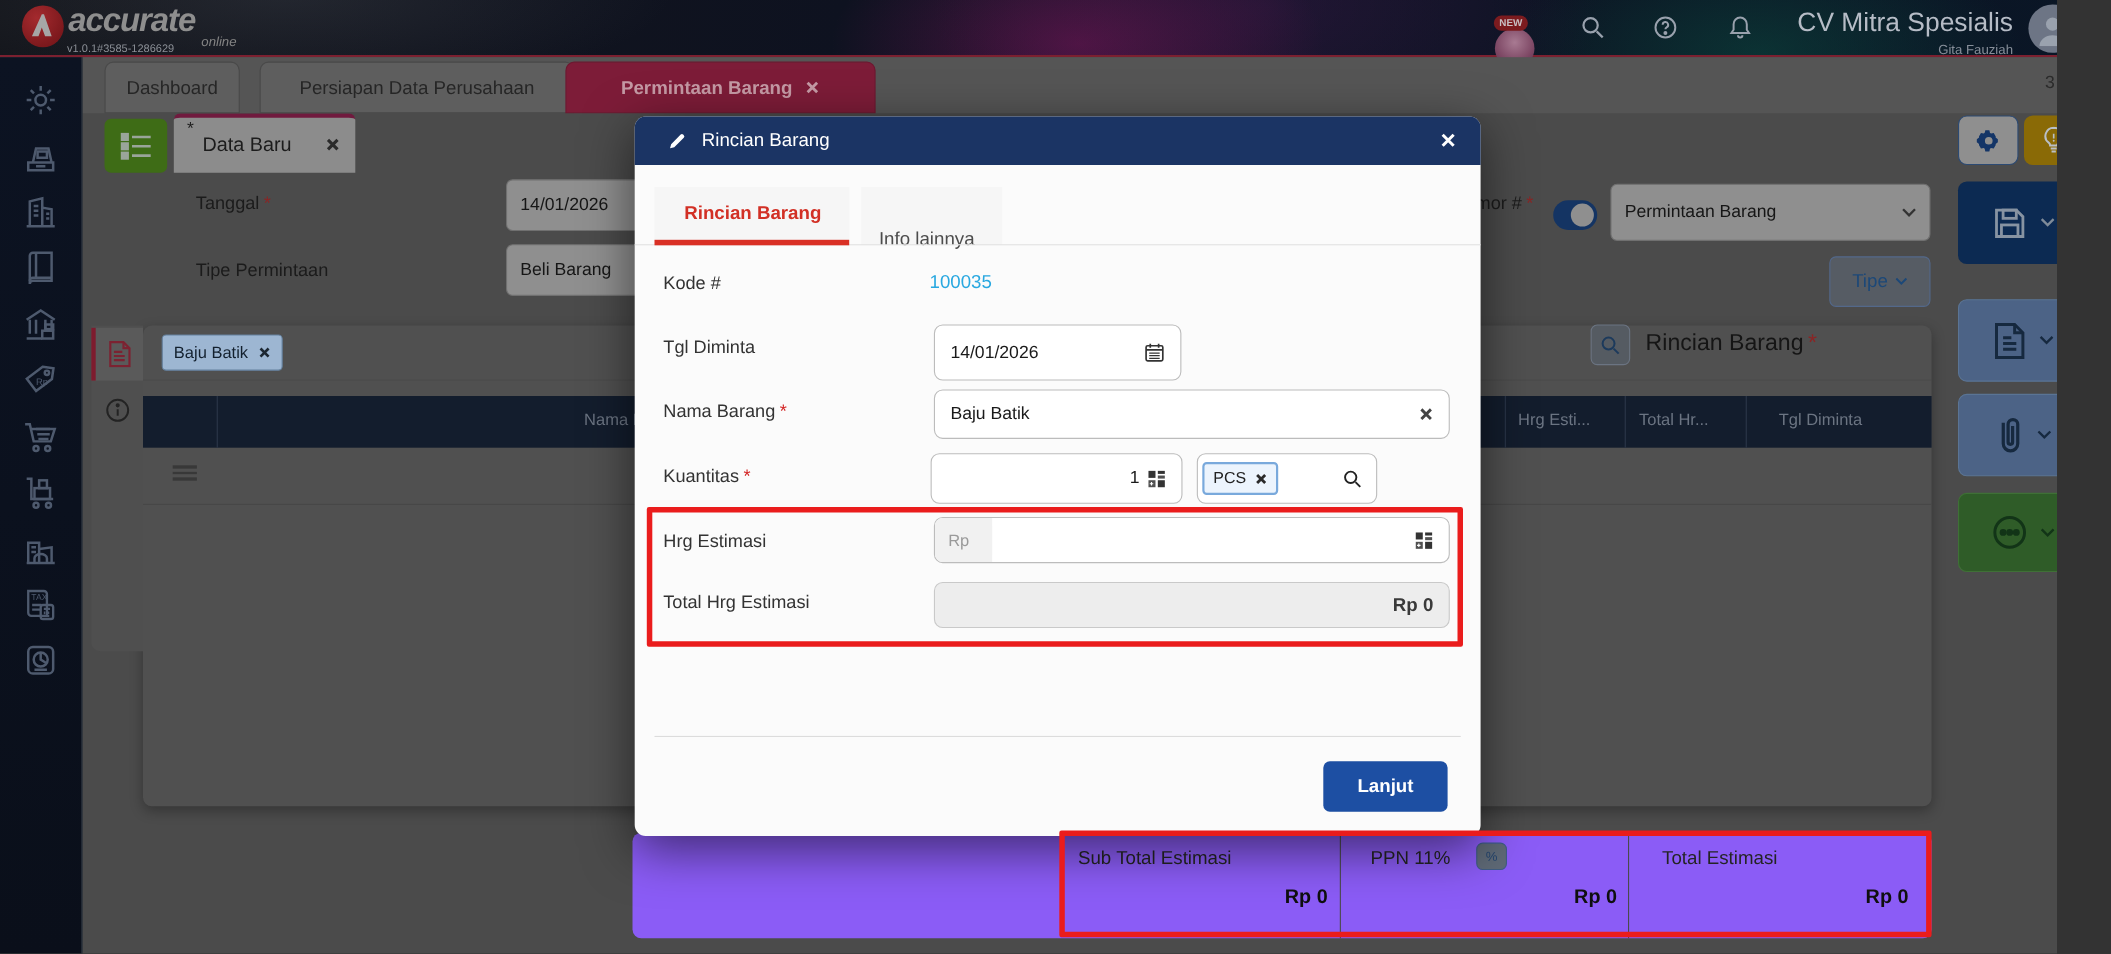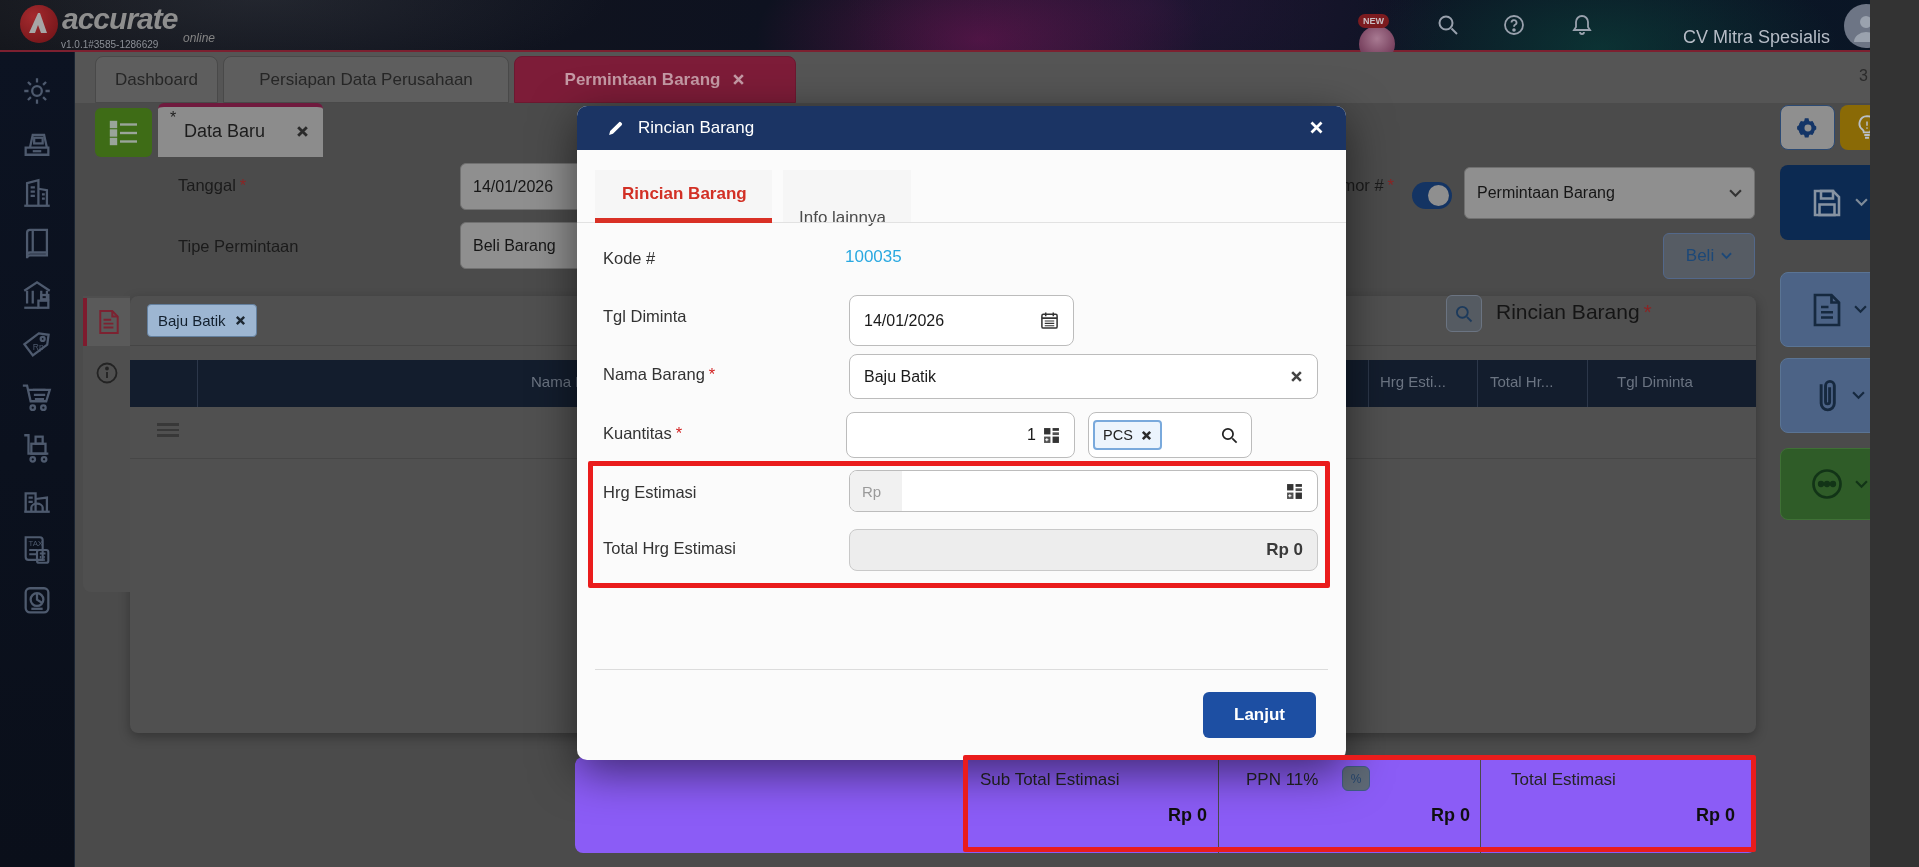--- a/index.html
+++ b/index.html
@@ -23,21 +23,21 @@
     color:#8e8e8e;letter-spacing:-1px;}
   .brand-sub{left:183px;top:31px;font-size:12px;font-style:italic;color:#848484;}
   .brand-version{left:61px;top:39px;font-size:10px;color:#8b8f96;}
   .top-ico{top:13px;width:24px;height:24px;color:#99a1ad;}
   .new-wrap{left:1356px;top:14px;width:42px;height:50px;}
   .new-avatar{position:absolute;left:3px;top:12px;width:36px;height:36px;border-radius:50%;
     background:radial-gradient(circle at 50% 35%,#a87a92,#7c4663 60%,#54304a);}
   .new-badge{position:absolute;left:2px;top:0px;background:#7c1b1f;color:#c9c0c4;
     font-size:9px;font-weight:bold;padding:2px 5px;border-radius:7px;}
   .company{right:89px;top:7px;text-align:right;}
-  .company .c1{font-size:18px;color:#b6bcc6;margin-top:20px;}
+  .company .c1{font-size:24px;color:#b6bcc6;}
   .company .c2{font-size:12px;color:#878f9a;margin-top:3px;}
   .user-avatar{left:1844px;top:4px;width:44px;height:44px;border-radius:50%;background:#6d7585;
     overflow:hidden;}
   .user-avatar svg{margin:8px auto 0;}
   .user-chev{left:1895px;top:22px;color:#99a1ad;}
   
   .tabbar{left:75px;top:52px;width:1844px;height:51px;background:#555555;}
   .mtab{position:absolute;top:4px;height:47px;border-radius:8px 8px 0 0;border:1px solid #494949;
     box-sizing:border-box;background:#5e5e5e;color:#262626;font-size:17px;
     display:flex;align-items:center;justify-content:center;gap:12px;}
@@ -188,21 +188,21 @@
       <svg width="12" height="8" viewBox="0 0 12 8" fill="none" stroke="currentColor" stroke-width="2">
           <path d="M1 1l5 5 5-5"></path>
         </svg>
     </div>
   </div>
 
   <div class="abs tabbar">
     <div class="mtab" style="left:20px;width:123px;">
       <span>Dashboard</span>
     </div>
-    <div class="mtab" style="left:148px;width:286px;">
+    <div class="mtab" style="left:161px;width:286px;">
       <span>Persiapan Data Perusahaan</span>
     </div>
     <div class="mtab active" style="left:439px;width:282px;">
       <span>Permintaan Barang</span>
       <span>
         <svg width="13" height="13" viewBox="0 0 12 12" stroke="currentColor" stroke-width="2.4" fill="none">
             <path d="M2 2l8 8M10 2l-8 8"></path>
           </svg>
       </span>
     </div>
@@ -345,21 +345,21 @@
   <div class="abs toggle">
       <div class="knob"></div>
     </div>
   <div class="abs dim-input" style="left:1464px;top:167px;width:291px;height:52px;justify-content:space-between;">
     <span>Permintaan Barang</span>
     <svg width="13" height="9" viewBox="0 0 12 8" fill="none" stroke="#333" stroke-width="2">
         <path d="M1 1l5 5 5-5"></path>
       </svg>
   </div>
   <div class="abs ambil">
-    <span>Beli</span>
+    <span>Tipe</span>
     <svg width="11" height="8" viewBox="0 0 12 8" fill="none" stroke="currentColor" stroke-width="2">
         <path d="M1 1l5 5 5-5"></path>
       </svg>
   </div>
 
   <div class="abs sq-btn" style="left:1780px;top:105px;width:55px;height:45px;background:#8f8f8f;border:1.5px solid #2c4a73;color:#143567;">
     <svg width="24" height="24" viewBox="0 0 24 24" fill="currentColor">
         <path d="M12 8.2a3.8 3.8 0 1 0 0 7.6 3.8 3.8 0 0 0 0-7.6zm9 5.3l-2.2 1.7.1 1.1-2 3.4-2.7-.6-1 .7-.6 2.7h-4l-.6-2.7-1-.7-2.7.6-2-3.4.1-1.1L.2 13.5v-3l2.2-1.7-.1-1.1 2-3.4 2.7.6 1-.7L8.6 1.5h4l.6 2.7 1 .7 2.7-.6 2 3.4-.1 1.1 2.2 1.7z" transform="scale(.92) translate(1,1)"></path>
       </svg>
   </div>

